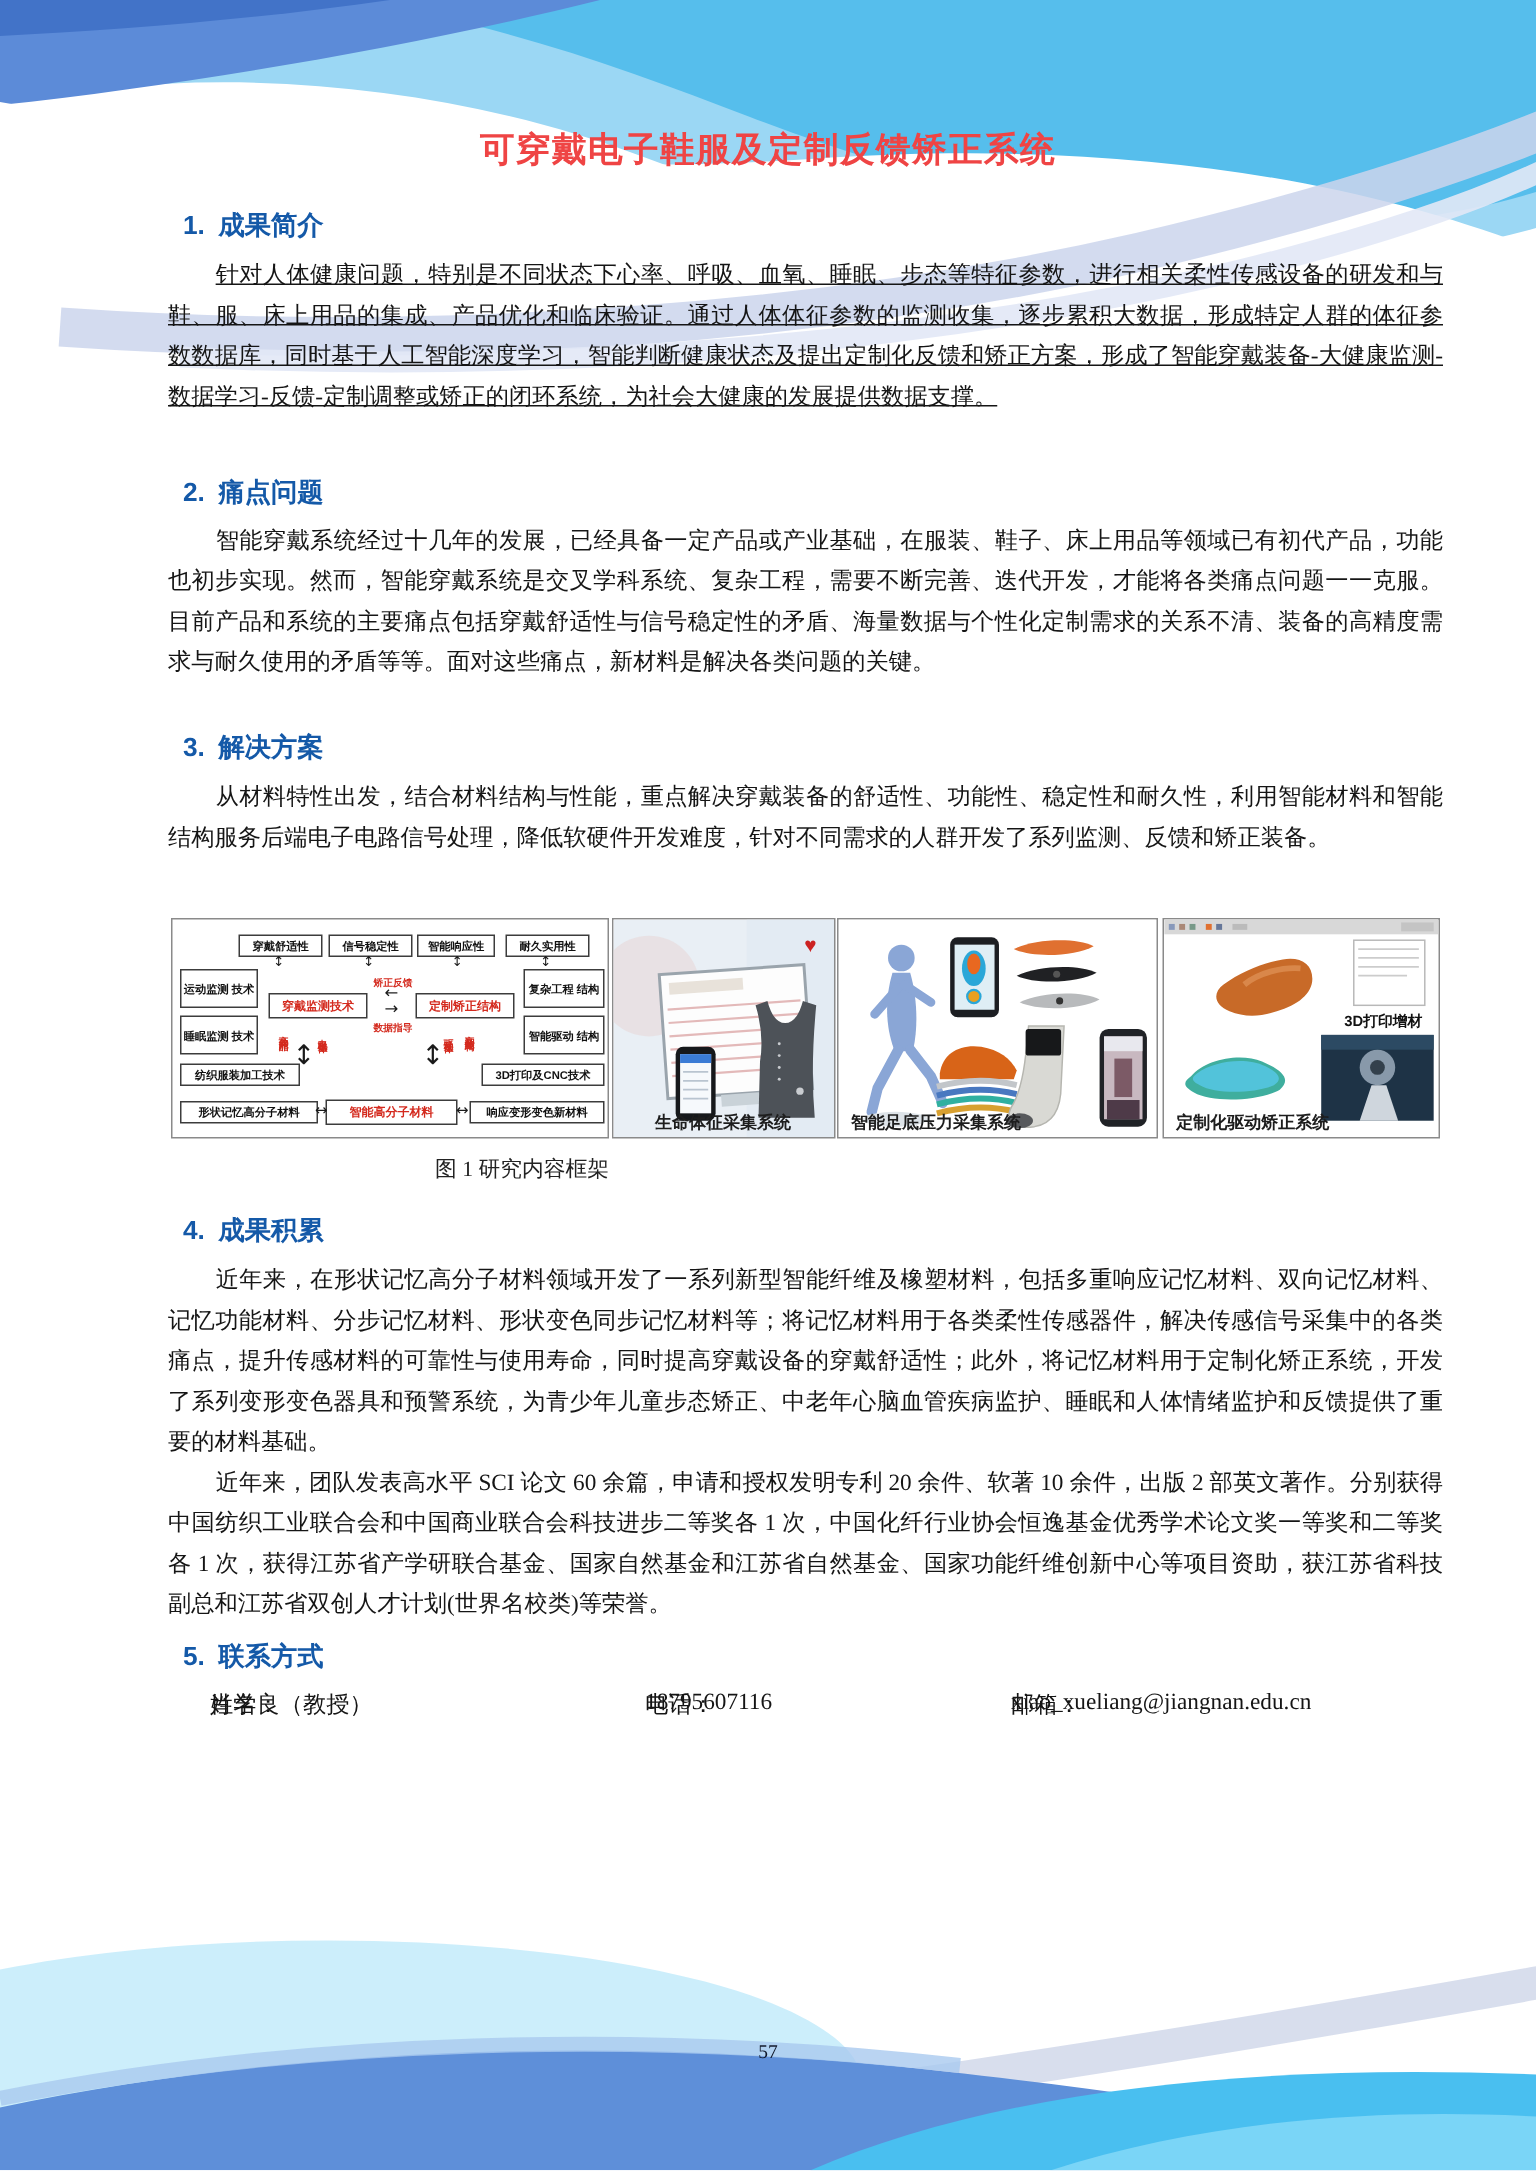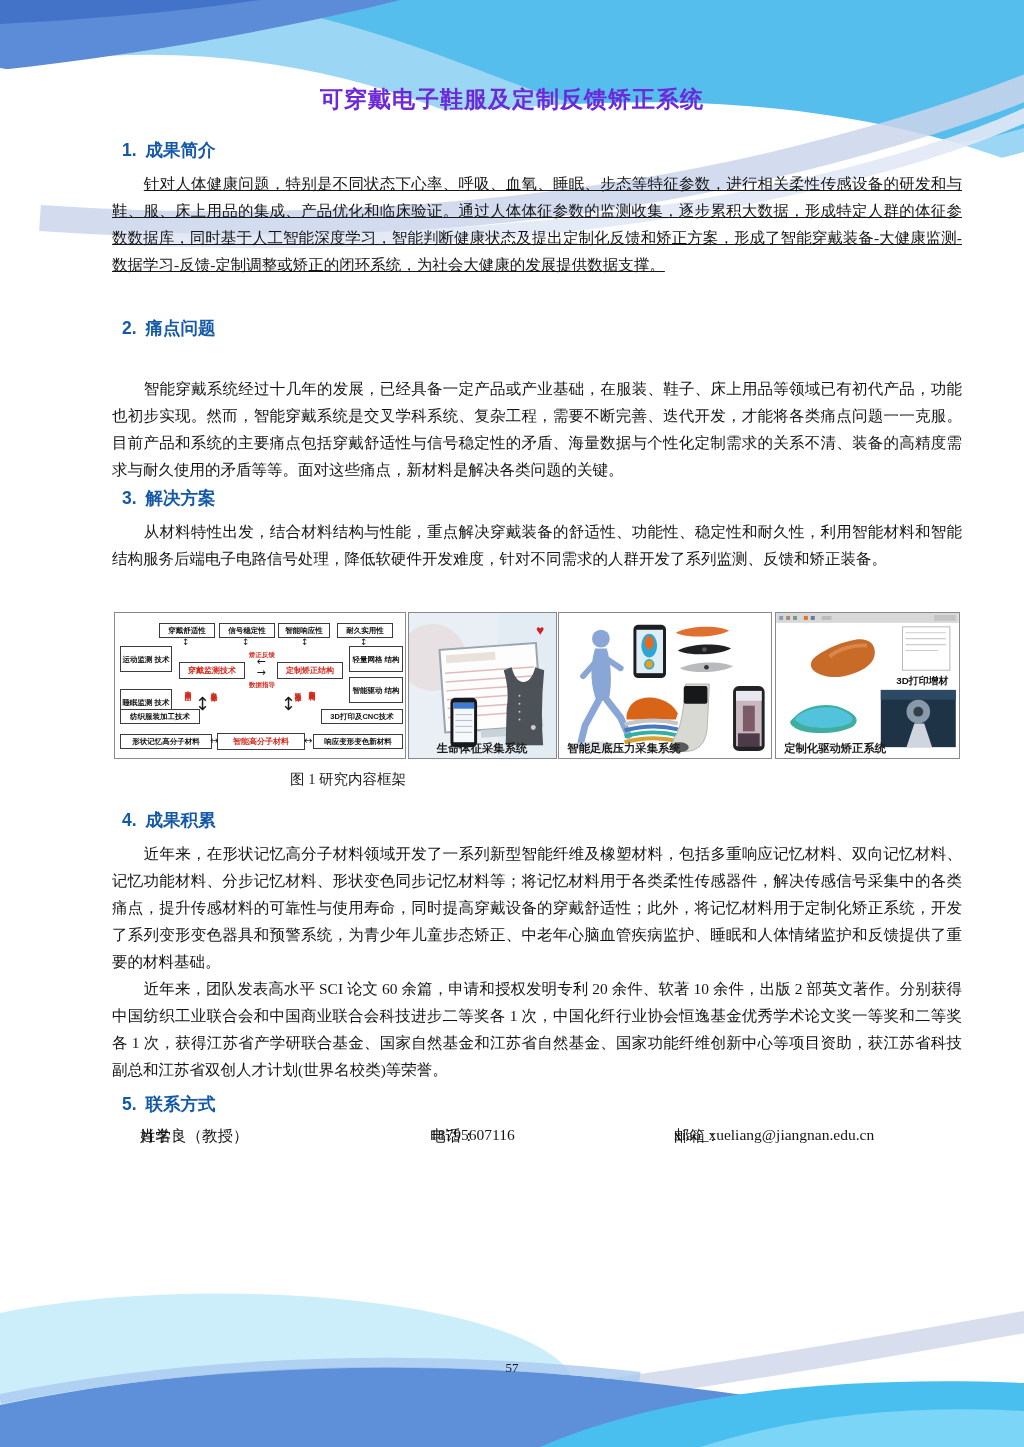--- a/index.html
+++ b/index.html
@@ -6,21 +6,21 @@
   html,body { background:#ffffff; }
   .page { position:relative; width:1024px; height:1447px; margin:0 auto;
           background:#ffffff; overflow:hidden;
           font-family:"Liberation Serif", serif; }
   .deco { position:absolute; left:0; width:1024px; pointer-events:none; }
   .deco.top { top:0; }
   .deco.bottom { bottom:0; }
 
   .page-title { position:absolute; top:84px; left:0; width:1024px; text-align:center;
     font-family:"Liberation Sans", sans-serif; font-weight:bold; font-size:23px;
-    letter-spacing:1px; color:#6d28d9; }
+    letter-spacing:1px; color:#ef4444; }
 
   .content { position:absolute; left:112px; top:0; width:850px; }
 
   .sec-h { position:absolute; left:10px; white-space:nowrap;
     font-family:"Liberation Sans", sans-serif; font-weight:bold; font-size:17.5px;
     color:#1459a8; }
   .sec-h .num { margin-right:9px; }
 
   .para { position:absolute; left:0; width:850px;
     font-size:15.5px; line-height:27px; color:#151515;
@@ -87,21 +87,21 @@
     <div class="sec-h" style="top:138px;">
       <span class="num">1.</span><span>成果简介</span>
     </div>
     <div class="para" style="top:170px; height:140px; overflow:hidden;text-decoration:underline;">
       <p>针对人体健康问题，特别是不同状态下心率、呼吸、血氧、睡眠、步态等特征参数，进行相关柔性传感设备的研发和与鞋、服、床上用品的集成、产品优化和临床验证。通过人体体征参数的监测收集，逐步累积大数据，形成特定人群的体征参数数据库，同时基于人工智能深度学习，智能判断健康状态及提出定制化反馈和矫正方案，形成了智能穿戴装备-大健康监测-数据学习-反馈-定制调整或矫正的闭环系统，为社会大健康的发展提供数据支撑。</p>
     </div>
 
     <div class="sec-h" style="top:316px;">
       <span class="num">2.</span><span>痛点问题</span>
     </div>
-    <div class="para" style="top:347px; height:140px; overflow:hidden;margin-top:28px;">
+    <div class="para" style="top:347px; height:140px; overflow:hidden;">
       <p>智能穿戴系统经过十几年的发展，已经具备一定产品或产业基础，在服装、鞋子、床上用品等领域已有初代产品，功能也初步实现。然而，智能穿戴系统是交叉学科系统、复杂工程，需要不断完善、迭代开发，才能将各类痛点问题一一克服。目前产品和系统的主要痛点包括穿戴舒适性与信号稳定性的矛盾、海量数据与个性化定制需求的关系不清、装备的高精度需求与耐久使用的矛盾等等。面对这些痛点，新材料是解决各类问题的关键。</p>
     </div>
 
     <div class="sec-h" style="top:486px;">
       <span class="num">3.</span><span>解决方案</span>
     </div>
     <div class="para" style="top:518px; height:86px; overflow:hidden;">
       <p>从材料特性出发，结合材料结构与性能，重点解决穿戴装备的舒适性、功能性、稳定性和耐久性，利用智能材料和智能结构服务后端电子电路信号处理，降低软硬件开发难度，针对不同需求的人群开发了系列监测、反馈和矫正装备。</p>
     </div>
 
@@ -113,25 +113,25 @@
         <div class="dbox" style="left:104px; top:10px; width:56px; height:15px;">信号稳定性</div>
         <div class="dbox" style="left:163px; top:10px; width:52px; height:15px;">智能响应性</div>
         <div class="dbox" style="left:222px; top:10px; width:56px; height:15px;">耐久实用性</div>
 
         <div class="darr" style="left:67px;  top:24px; font-size:9px;">↕</div>
         <div class="darr" style="left:127px; top:24px; font-size:9px;">↕</div>
         <div class="darr" style="left:186px; top:24px; font-size:9px;">↕</div>
         <div class="darr" style="left:245px; top:24px; font-size:9px;">↕</div>
 
         <div class="dbox" style="left:5px; top:33px;  width:52px; height:26px;">运动监测 技术</div>
-        <div class="dbox" style="left:5px; top:64px;  width:52px; height:26px;margin-top:12px;">睡眠监测 技术</div>
+        <div class="dbox" style="left:5px; top:64px;  width:52px; height:26px;">睡眠监测 技术</div>
         <div class="dbox" style="left:5px; top:96px;  width:80px; height:15px;">纺织服装加工技术</div>
         <div class="dbox" style="left:5px; top:121px; width:92px; height:15px;">形状记忆高分子材料</div>
 
-        <div class="dbox" style="left:234px; top:33px;  width:54px; height:26px;">轻量网格 结构</div>
+        <div class="dbox" style="left:234px; top:33px;  width:54px; height:26px;">复杂工程 结构</div>
         <div class="dbox" style="left:234px; top:64px;  width:54px; height:26px;">智能驱动 结构</div>
         <div class="dbox" style="left:206px; top:96px;  width:82px; height:15px;">3D打印及CNC技术</div>
         <div class="dbox" style="left:198px; top:121px; width:90px; height:15px;">响应变形变色新材料</div>
 
         <div class="dbox red" style="left:64px;  top:49px; width:66px; height:17px;">穿戴监测技术</div>
         <div class="dbox red" style="left:162px; top:49px; width:66px; height:17px;">定制矫正结构</div>
         <div class="dbox red" style="left:102px; top:120px; width:88px; height:17px;">智能高分子材料</div>
 
         <div class="dlab" style="left:129px; top:38px; width:36px;">矫正反馈</div>
         <div class="darr" style="left:132px; top:44px; width:28px; font-size:11px; line-height:10px;">←</div>

